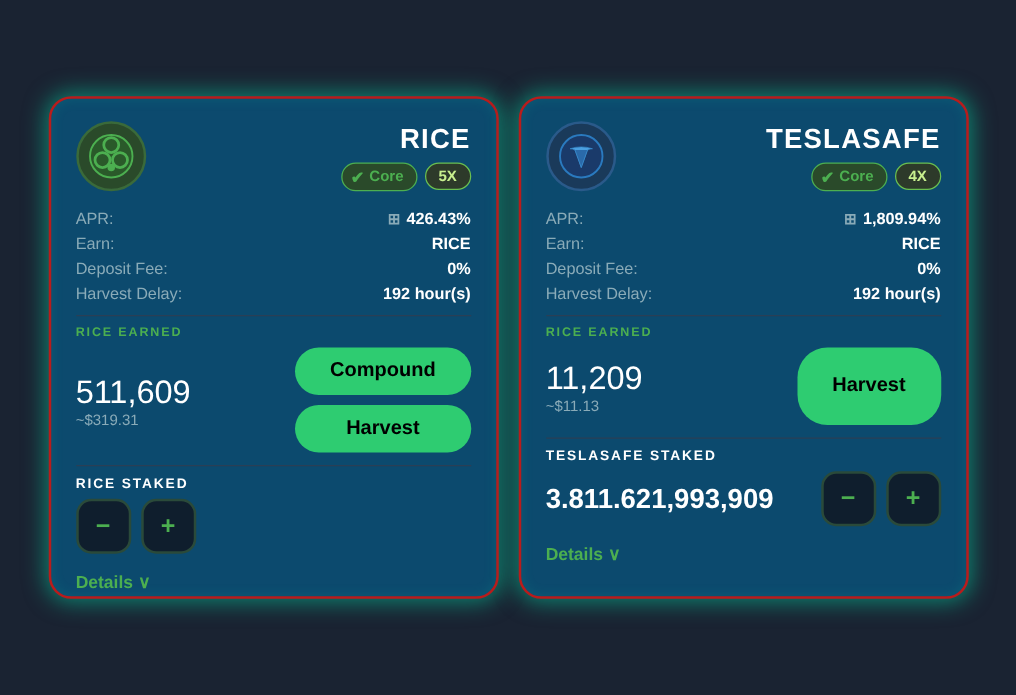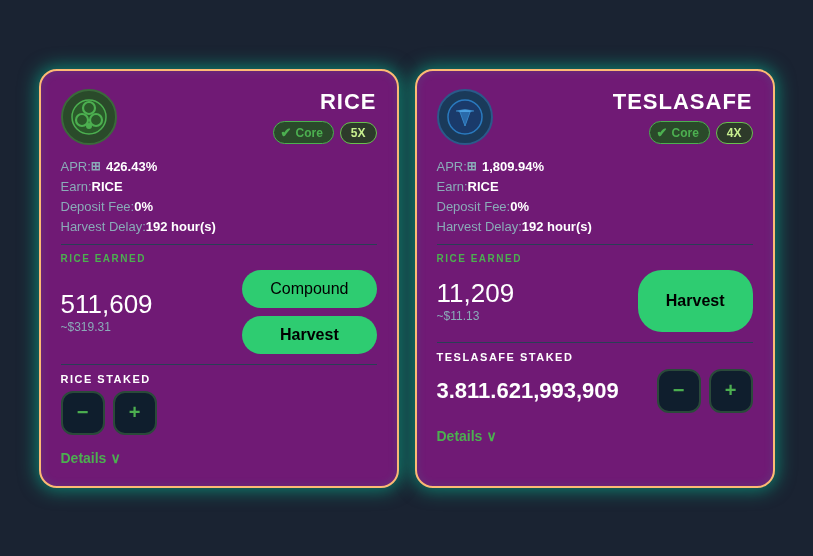--- a/index.html
+++ b/index.html
@@ -11,26 +11,26 @@
       width: 813px;
       height: 556px;
       font-family: 'Segoe UI', Arial, sans-serif;
     }
     .cards-container {
       display: flex;
       gap: 16px;
       padding: 20px;
     }
     .card {
-      background: #701a75;
+      background: #0c4a6e;
       border-radius: 18px;
       width: 360px;
-      padding: 18px 20px 19px 20px;
+      padding: 18px 20px 2px 20px;
       position: relative;
-      border: 2px solid #fdba74;
+      border: 2px solid #b91c1c;
       box-shadow: 0 0 18px 2px #00e5b080, inset 0 0 10px #00e5b020;
     }
     .card-header {
       display: flex;
       justify-content: space-between;
       align-items: center;
       margin-bottom: 14px;
     }
     .token-logo {
       width: 56px;
@@ -87,20 +87,21 @@
       background: #2d3a2a;
       border: 1.5px solid #6abf50;
       border-radius: 20px;
       color: #c8f08f;
       font-size: 12px;
       font-weight: 700;
       padding: 3px 10px;
     }
     .info-row {
       display: flex;
+      justify-content: space-between;
       align-items: center;
       margin-bottom: 5px;
     }
     .info-label {
       color: #8aabb8;
       font-size: 13px;
       font-weight: 500;
     }
     .info-value {
       color: #ffffff;
@@ -142,21 +143,21 @@
       display: flex;
       flex-direction: column;
       gap: 8px;
     }
     .btn-compound {
       background: #2ecc71;
       color: #000;
       border: none;
       border-radius: 24px;
       font-size: 16px;
-      font-weight: 400;
+      font-weight: 700;
       padding: 10px 28px;
       cursor: pointer;
       min-width: 110px;
     }
     .btn-harvest {
       background: #2ecc71;
       color: #000;
       border: none;
       border-radius: 24px;
       font-size: 16px;

